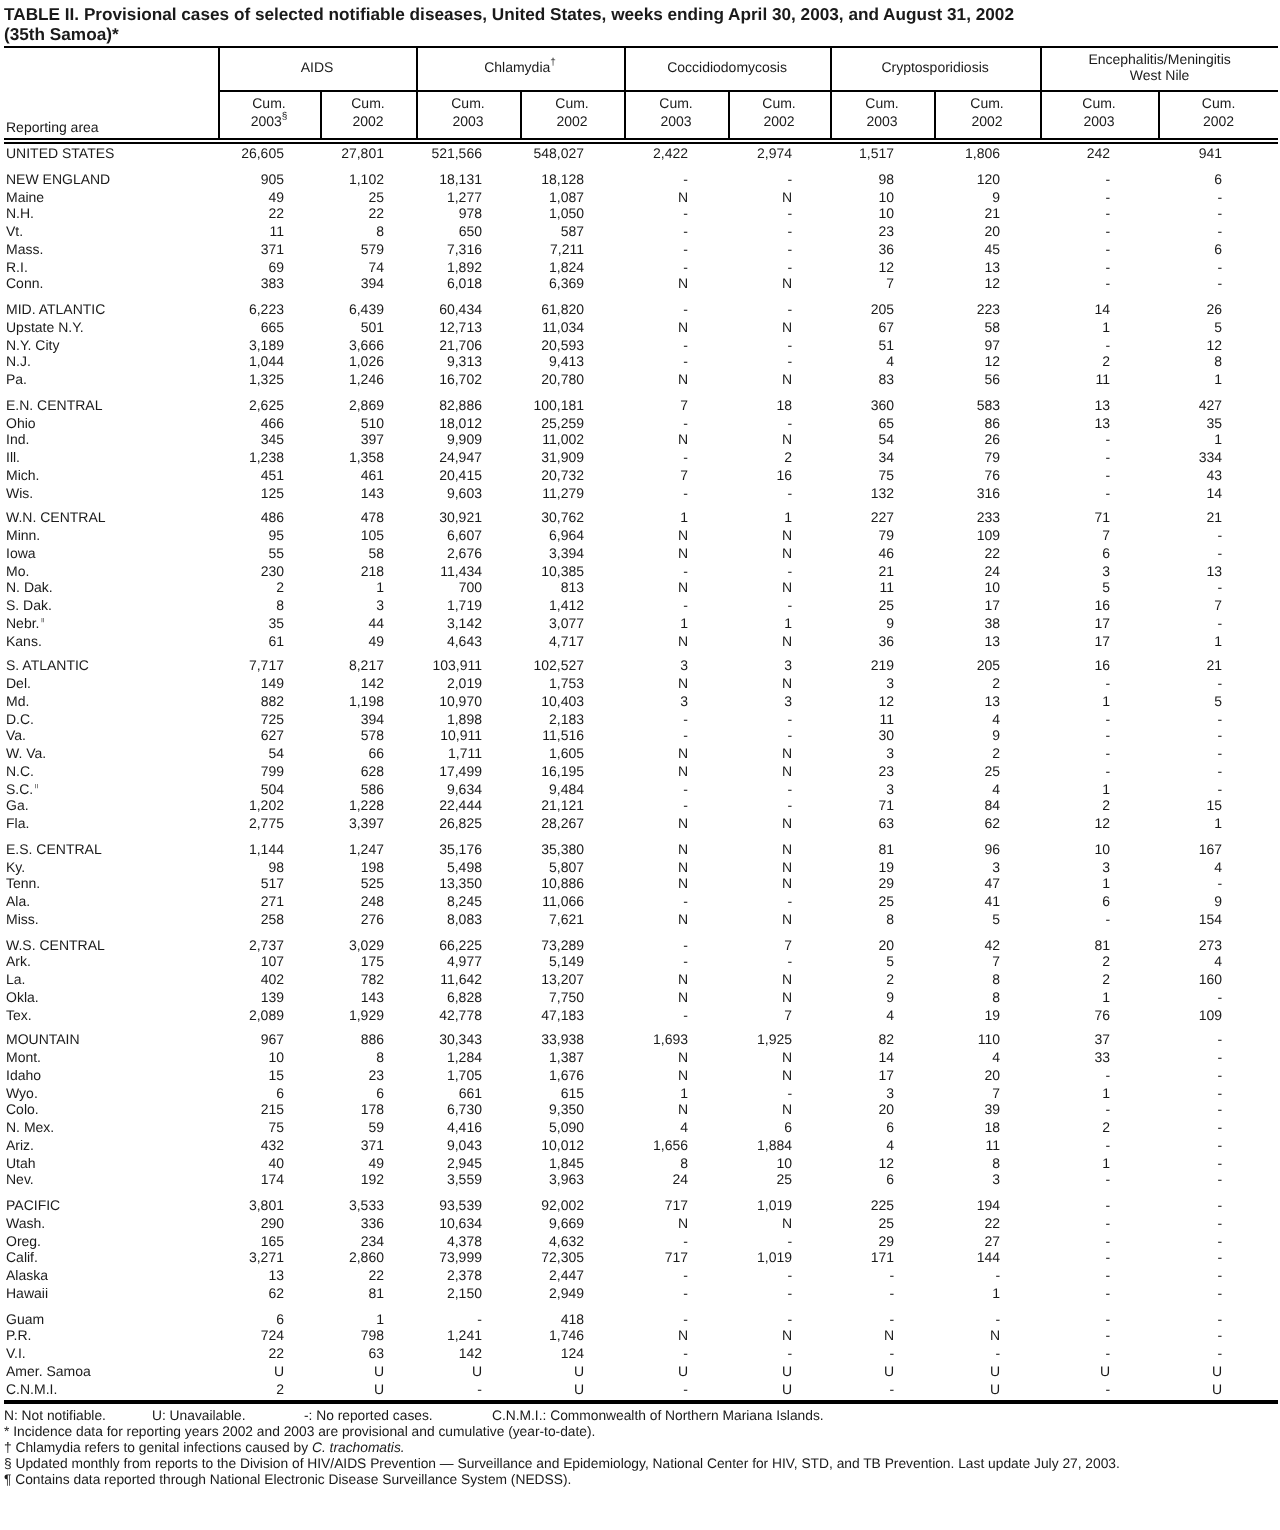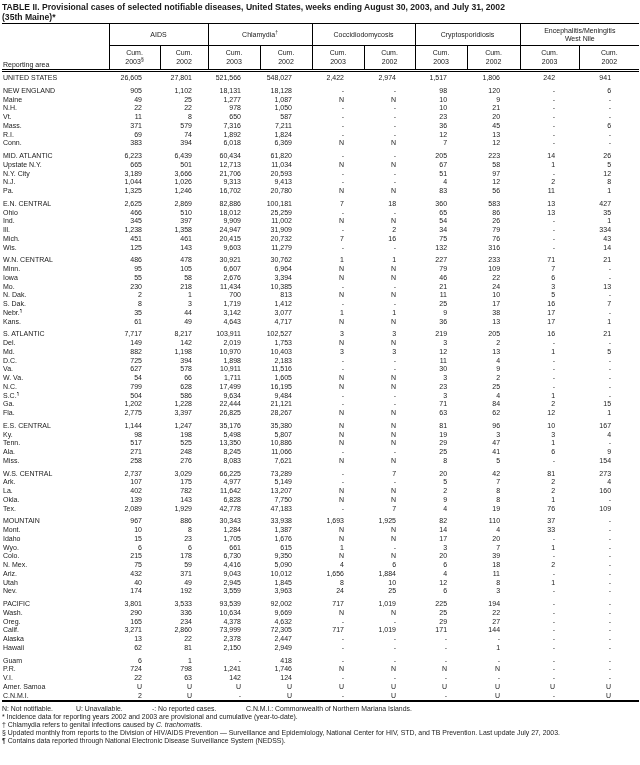--- a/index.html
+++ b/index.html
@@ -28,22 +28,22 @@
   .legend span { margin-right:0; }
   .legend .li1 { width:74px; } .legend .li2 { width:76px; } .legend .li3 { width:94px; }
   .fnote { font-size:6.9px; line-height:7.7px; padding-left:7px; text-indent:-7px; width:630px; }
   .fnote .it { font-style:italic; }
 </style>
 </head>
 <body>
 
 <div class="page">
   <div class="title">
-    <div>TABLE II. Provisional cases of selected notifiable diseases, United States, weeks ending August 30, 2003, and July 31, 2002</div>
-    <div>(35th Maine)*</div>
+    <div>TABLE II. Provisional cases of selected notifiable diseases, United States, weeks ending April 30, 2003, and August 31, 2002</div>
+    <div>(35th Samoa)*</div>
   </div>
 
   <table>
     <colgroup>
       <col style="width:107px">
         <col style="width:51px">
         <col style="width:48px">
       <col style="width:52px">
         <col style="width:52px">
         <col style="width:52px">

